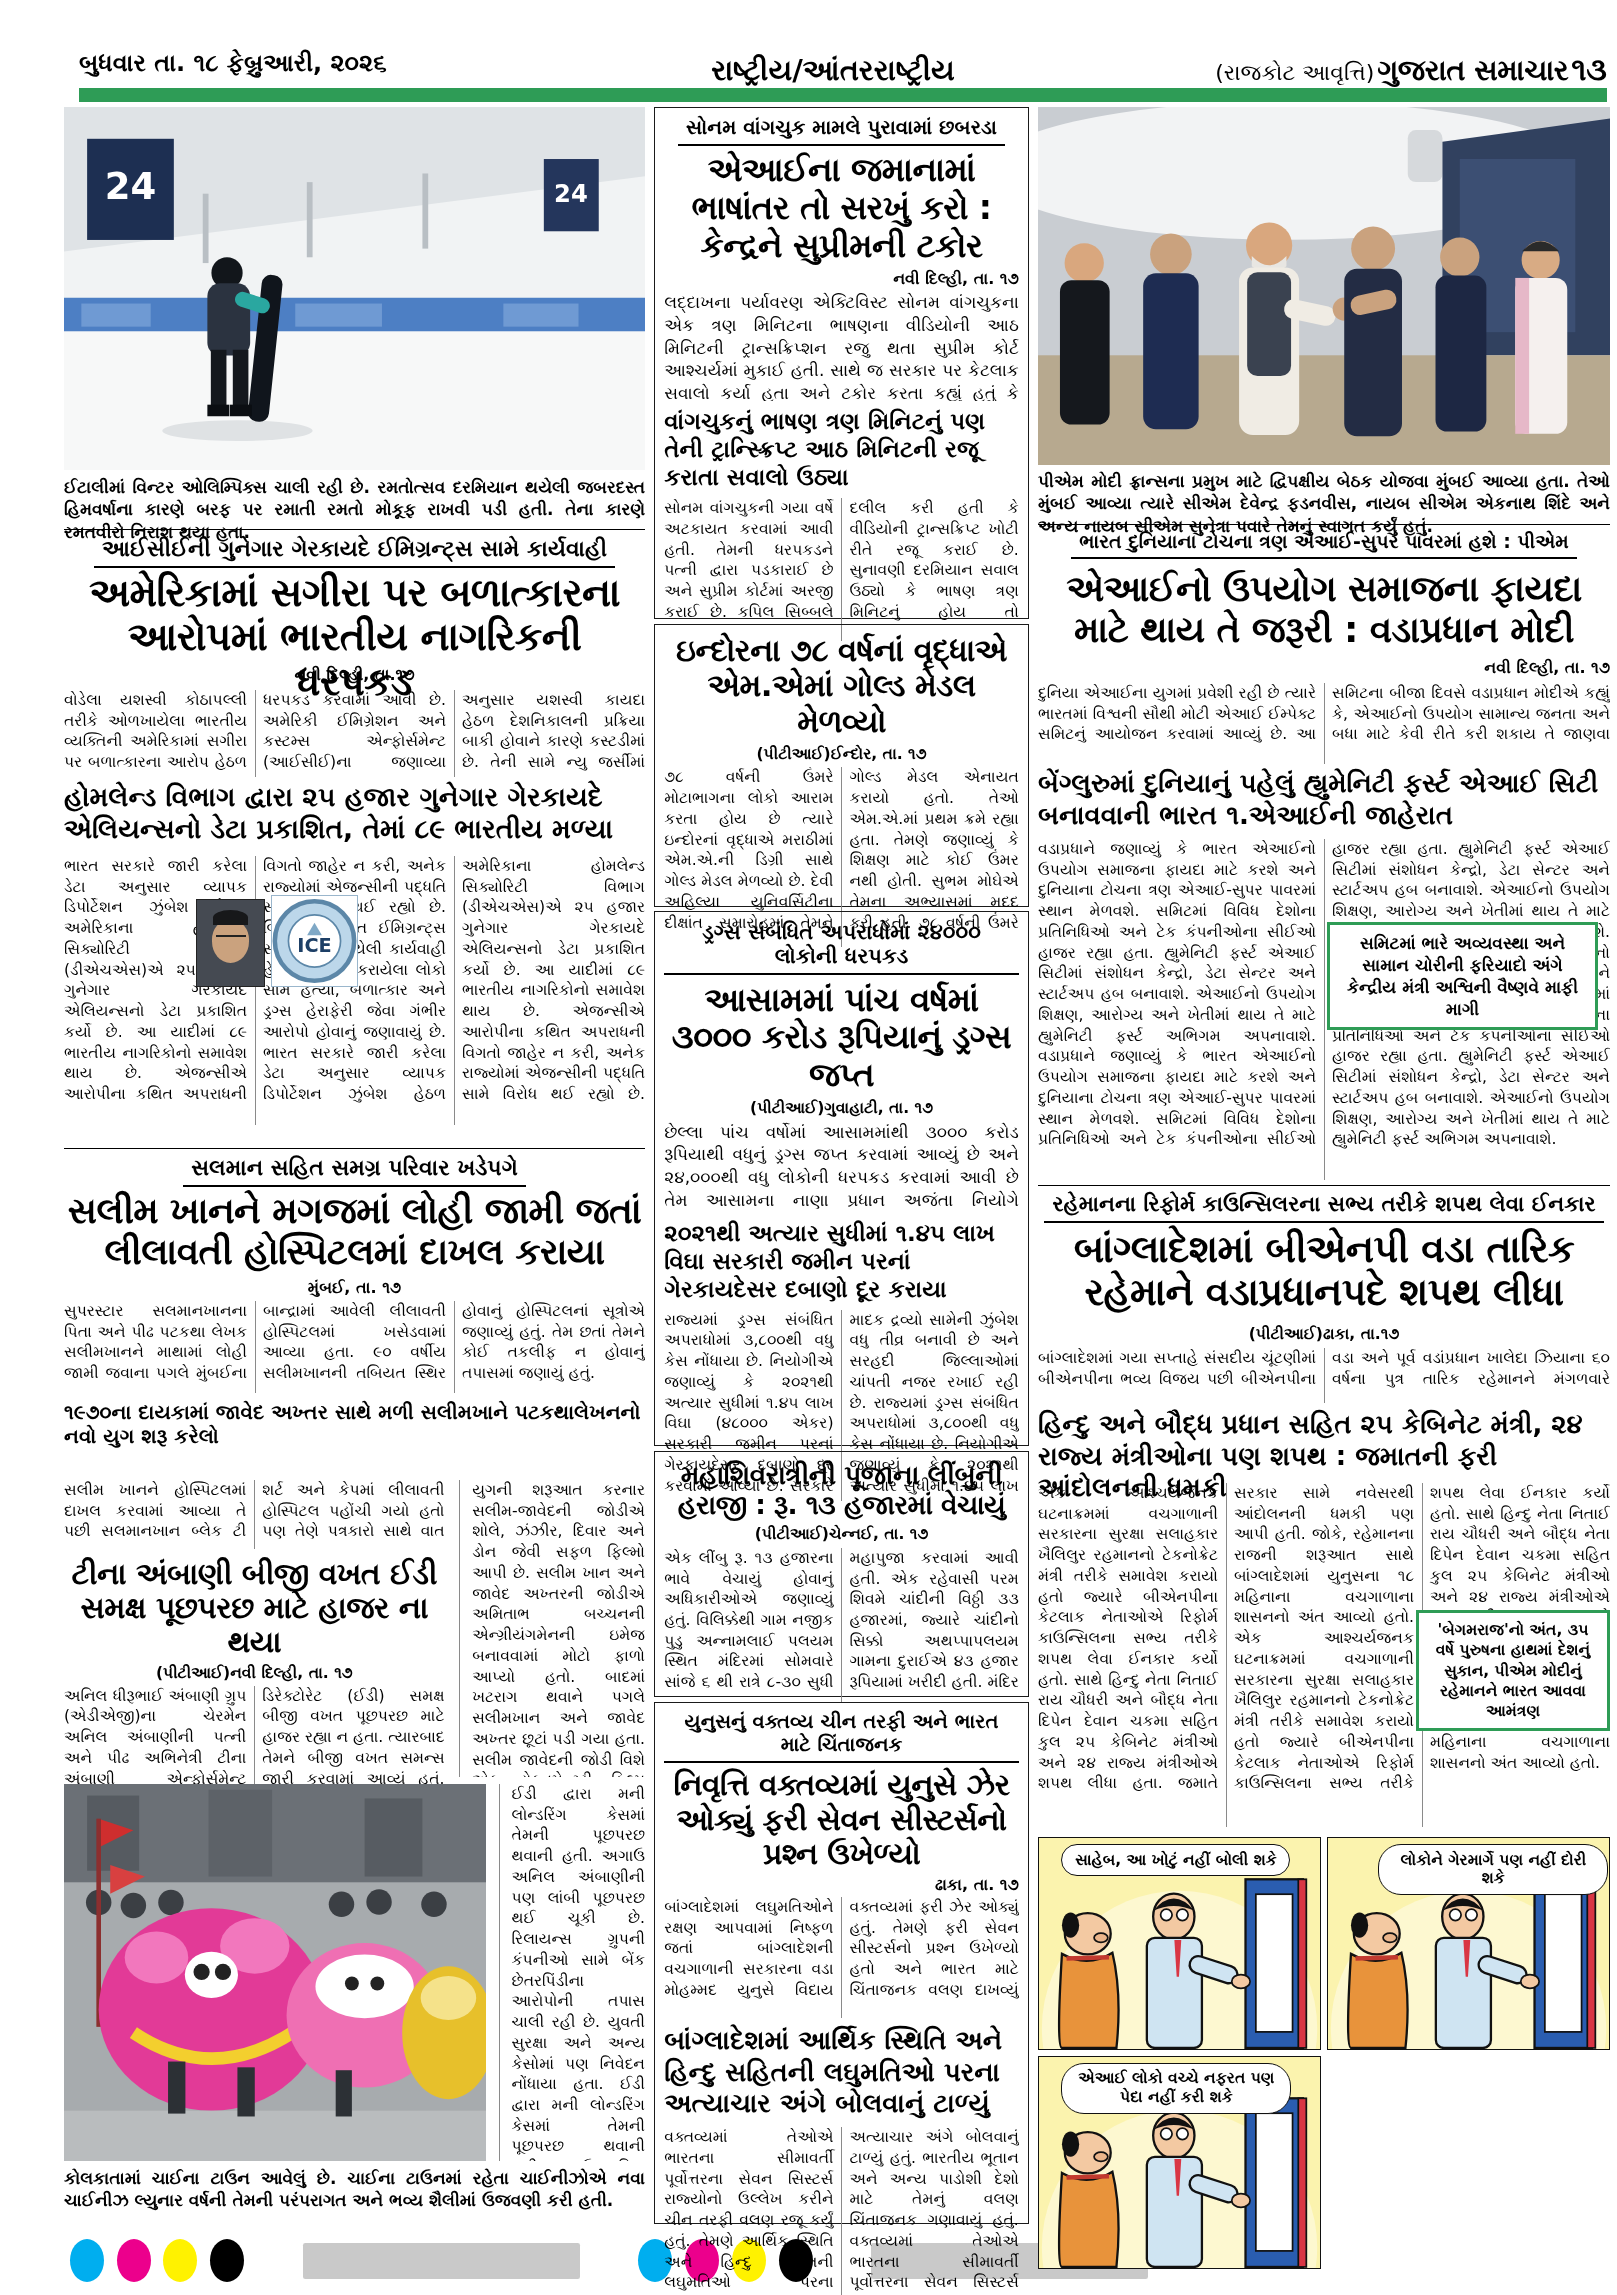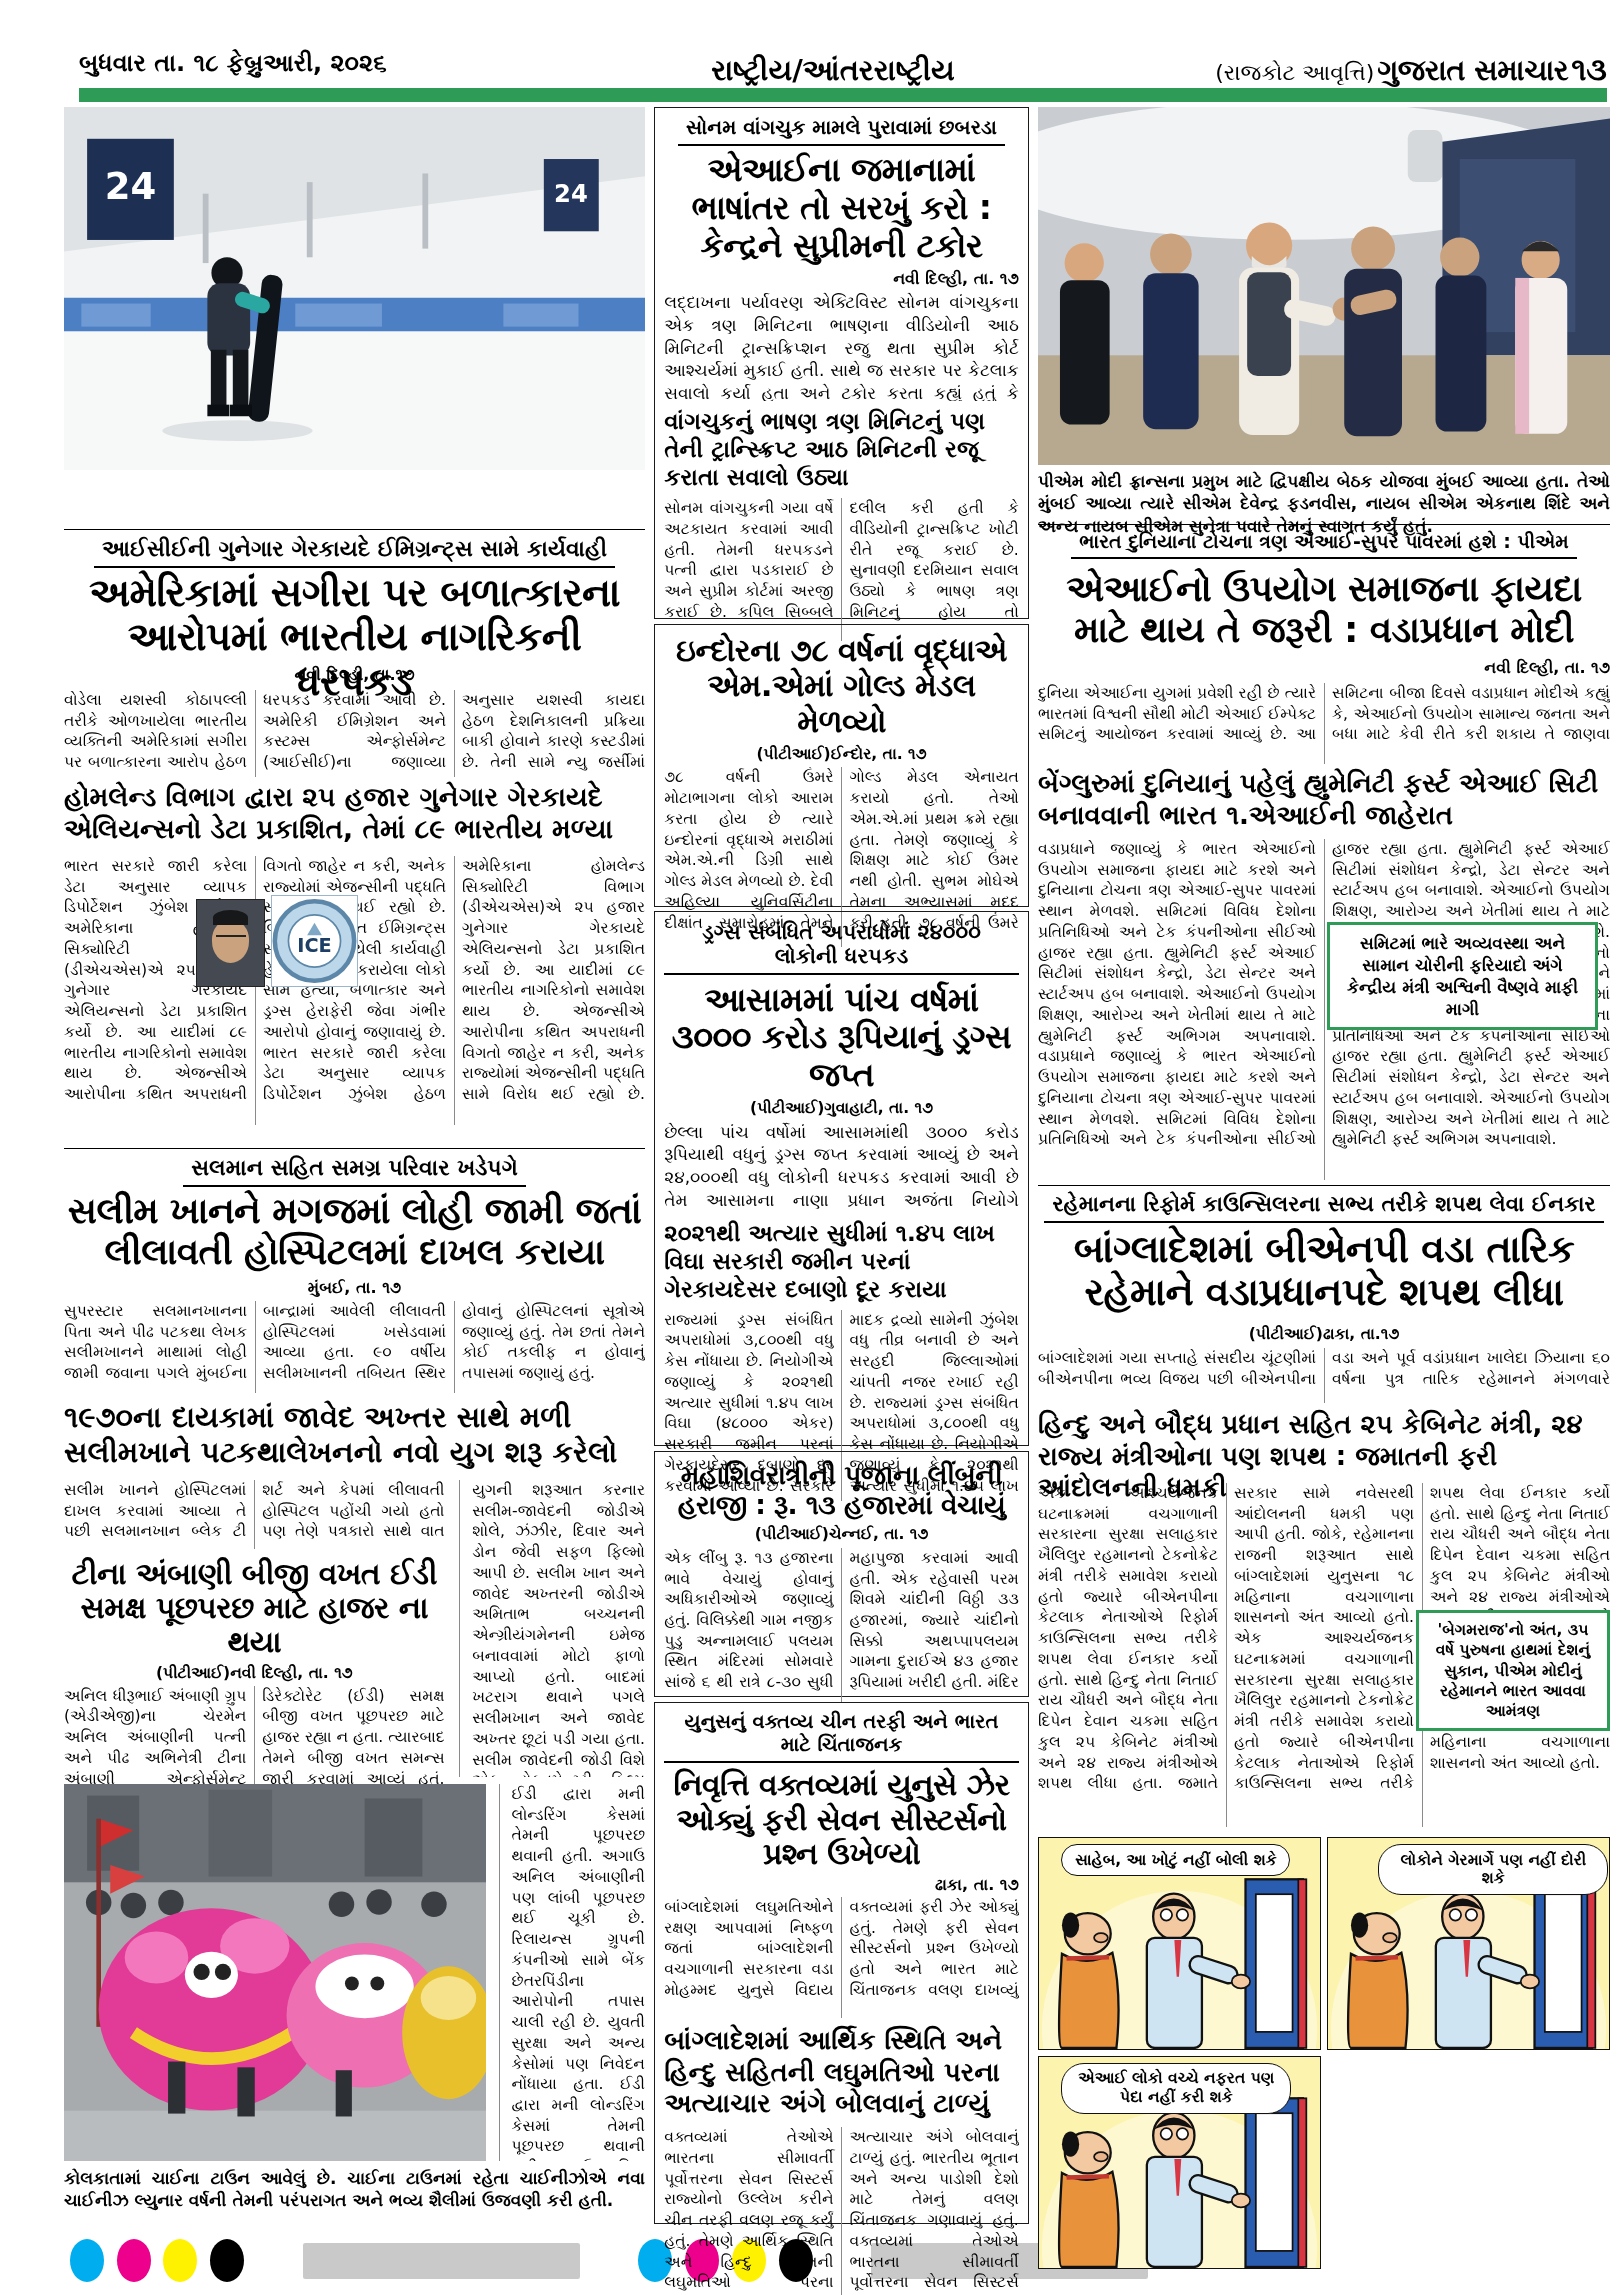--- a/index.html
+++ b/index.html
@@ -74,20 +74,21 @@
       <rect x="330" y="290" width="36" height="255" rx="16" fill="#10151c" transform="rotate(6 348 420)"></rect>
       <circle cx="282" cy="287" r="27" fill="#12161b"></circle>
       <rect x="248" y="305" width="74" height="125" rx="22" fill="#2b3340"></rect>
       <rect x="295" y="325" width="62" height="26" rx="13" fill="#2aa7a0" transform="rotate(18 325 338)"></rect>
       <rect x="254" y="420" width="27" height="100" fill="#14181d"></rect>
       <rect x="292" y="420" width="27" height="100" fill="#14181d"></rect>
       <rect x="248" y="515" width="38" height="20" fill="#0b0e12"></rect>
       <rect x="287" y="515" width="38" height="20" fill="#0b0e12"></rect>
     </svg>
   </div>
+  <div class="abs caption" style="left:40px;top:476px;width:581px;height:50px;">ઈટાલીમાં વિન્ટર ઓલિમ્પિક્સ ચાલી રહી છે. રમતોત્સવ દરમિયાન થયેલી જબરદસ્ત હિમવર્ષાના કારણે બરફ પર રમાતી રમતો મોકૂફ રાખવી પડી હતી. તેના કારણે રમતવીરો નિરાશ થયા હતા.</div>
 
   <div class="abs kicker" style="left:40px;top:529px;width:581px;font-size:22px;">
     <span>આઈસીઈની ગુનેગાર ગેરકાયદે ઈમિગ્રન્ટ્સ સામે કાર્યવાહી</span>
   </div>
   <div class="abs hl" style="left:40px;top:571px;width:581px;font-size:39px;">અમેરિકામાં સગીરા પર બળાત્કારના આરોપમાં ભારતીય નાગરિકની ધરપકડ</div>
   <div class="abs" style="left:40px;top:665px;width:581px;">
     <div class="dl center" style="column-span:all;">નવી દિલ્હી, તા.૧૭</div>
   </div>
   <div class="abs body-txt cols3" style="left:40px;top:690px;width:581px;height:87px;">વોડેલા યશસ્વી કોઠાપલ્લી તરીકે ઓળખાયેલા ભારતીય વ્યક્તિની અમેરિકામાં સગીરા પર બળાત્કારના આરોપ હેઠળ ધરપકડ કરવામાં આવી છે. અમેરિકી ઈમિગ્રેશન અને કસ્ટમ્સ એન્ફોર્સમેન્ટ (આઈસીઈ)ના જણાવ્યા અનુસાર યશસ્વી કાયદા હેઠળ દેશનિકાલની પ્રક્રિયા બાકી હોવાને કારણે કસ્ટડીમાં છે. તેની સામે ન્યુ જર્સીમાં દુકાનોમાં ચોરી અને જાહેર અવ્યવસ્થા સર્જવાના આરોપ પણ છે. જો કે એજન્સીએ આરોપોની કોઈ વિગતો જાહેર નથી કરી.</div>
   <div class="abs sub" style="left:40px;top:781px;width:581px;font-size:26.6px;">હોમલેન્ડ વિભાગ દ્વારા ૨૫ હજાર ગુનેગાર ગેરકાયદે એલિયન્સનો ડેટા પ્રકાશિત, તેમાં ૮૯ ભારતીય મળ્યા</div>
@@ -107,21 +108,21 @@
       <text x="75" y="100" font-size="34" font-weight="bold" fill="#1d3f66" text-anchor="middle">ICE</text>
     </svg>
   </div>
 
   <div class="abs kicker" style="left:40px;top:1148px;width:581px;font-size:22px;">
     <span>સલમાન સહિત સમગ્ર પરિવાર ખડેપગે</span>
   </div>
   <div class="abs hl" style="left:40px;top:1190px;width:581px;font-size:36px;">સલીમ ખાનને મગજમાં લોહી જામી જતાં લીલાવતી હોસ્પિટલમાં દાખલ કરાયા</div>
   <div class="abs dl center" style="left:40px;top:1278px;width:581px;">મુંબઈ, તા. ૧૭</div>
   <div class="abs body-txt cols3" style="left:40px;top:1301px;width:581px;height:92px;">સુપરસ્ટાર સલમાનખાનના પિતા અને પીઢ પટકથા લેખક સલીમખાનને માથામાં લોહી જામી જવાના પગલે મુંબઈના બાન્દ્રામાં આવેલી લીલાવતી હોસ્પિટલમાં ખસેડવામાં આવ્યા હતા. ૯૦ વર્ષીય સલીમખાનની તબિયત સ્થિર હોવાનું હોસ્પિટલનાં સૂત્રોએ જણાવ્યું હતું. તેમ છતાં તેમને કોઈ તકલીફ ન હોવાનું તપાસમાં જણાયું હતું.</div>
-  <div class="abs sub" style="left:40px;top:1400px;width:581px;font-size:29px;">૧૯૭૦ના દાયકામાં જાવેદ અખ્તર સાથે મળી સલીમખાને પટકથાલેખનનો નવો યુગ શરૂ કરેલો</div>
+  <div class="abs sub" style="left:40px;top:1400px;width:581px;font-size:20px;">૧૯૭૦ના દાયકામાં જાવેદ અખ્તર સાથે મળી સલીમખાને પટકથાલેખનનો નવો યુગ શરૂ કરેલો</div>
 
   <div class="abs" style="left:40px;top:1480px;width:581px;height:297px;display:flex;gap:14px;">
     <div style="width:381px;">
       <div class="body-txt cols2" style="height:69px;">સલીમ ખાનને હોસ્પિટલમાં દાખલ કરવામાં આવ્યા તે પછી સલમાનખાન બ્લેક ટી શર્ટ અને કેપમાં લીલાવતી હોસ્પિટલ પહોંચી ગયો હતો પણ તેણે પત્રકારો સાથે વાત કરવાનું ટાળ્યું હતું. ખાન પરિવારમાંથી અલ્વિરા ખાન અગ્નિહોત્રી, તેનો પતિ અતુલ અગ્નિહોત્રી અને એક્ટર આયુષ શર્મા લીલાવતી હોસ્પિટલમાં જણાયા હતા. હિન્દી ફિલ્મોમાં પટકથા લેખન દ્વારા ૧૯૭૦ના દાયકામાં નવા એન્ટ્રી યંગમેન યુગની શરૂઆત થઈ હતી.</div>
       <div class="hl" style="font-size:30px;margin-top:8px;">ટીના અંબાણી બીજી વખત ઈડી સમક્ષ પૂછપરછ માટે હાજર ના થયા</div>
       <div class="byrow" style="margin-top:4.6px;">
         <span>(પીટીઆઈ)</span>
         <span>નવી દિલ્હી, તા. ૧૭</span>
       </div>
       <div class="body-txt cols2" style="height:104px;margin-top:3.5px;">અનિલ ધીરૂભાઈ અંબાણી ગ્રુપ (એડીએજી)ના ચેરમેન અનિલ અંબાણીની પત્ની અને પીઢ અભિનેત્રી ટીના અંબાણી એન્ફોર્સમેન્ટ ડિરેક્ટોરેટ (ઈડી) સમક્ષ બીજી વખત પૂછપરછ માટે હાજર રહ્યા ન હતા. ત્યારબાદ તેમને બીજી વખત સમન્સ જારી કરવામાં આવ્યું હતું. હાજર ન થવા માટે તેમણે તપાસ અધિકારીઓને શું કારણ બતાવ્યું તે જાણવા મળ્યું નથી.</div>

